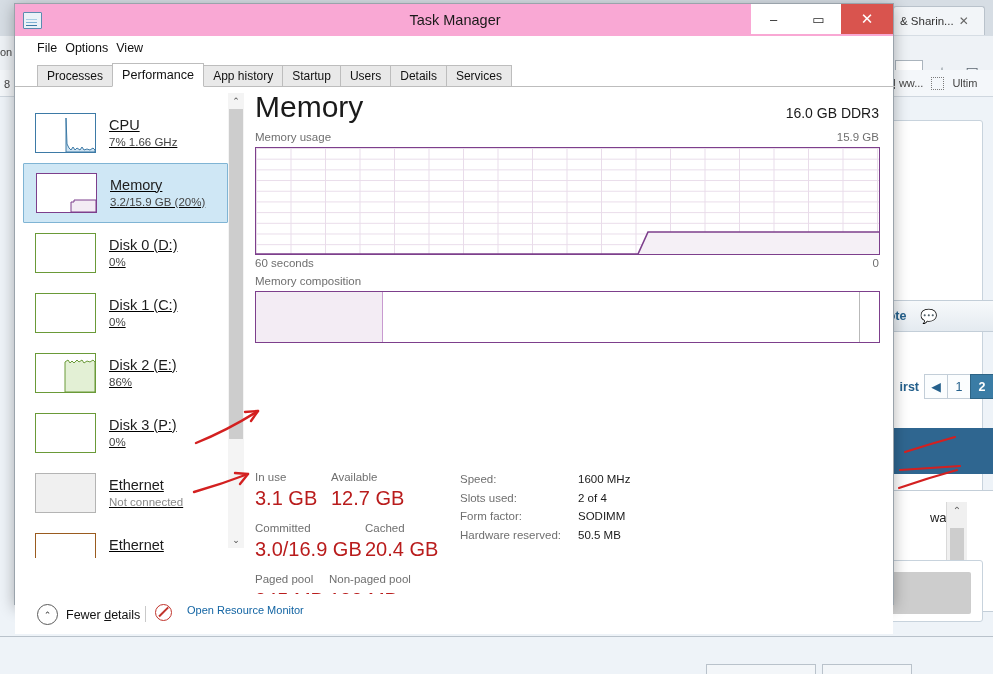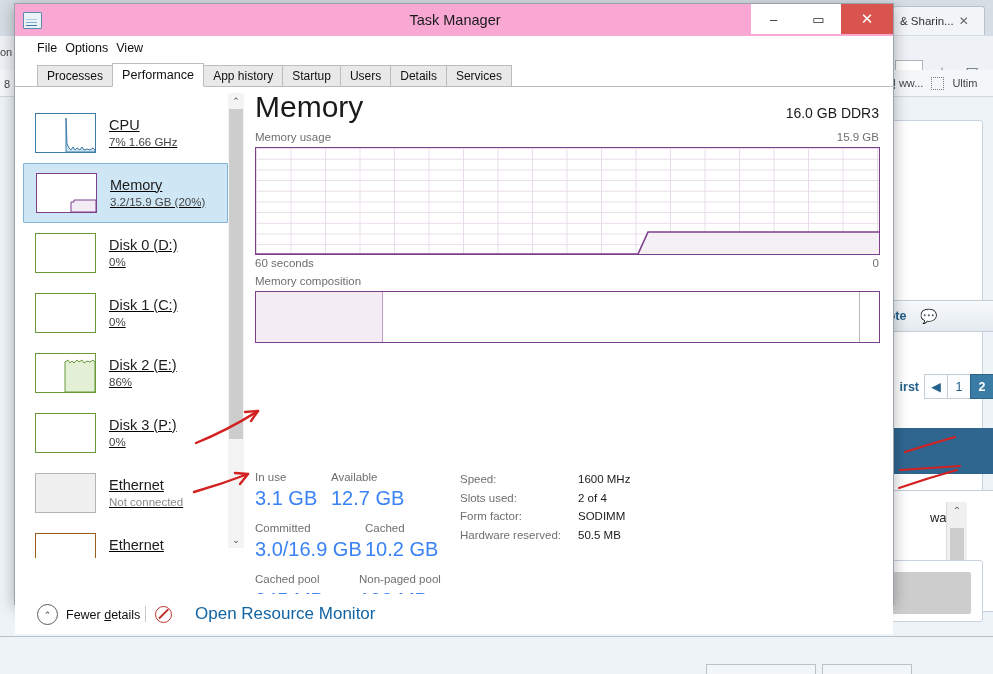--- a/index.html
+++ b/index.html
@@ -110,32 +110,32 @@
   .axrow{position:relative;height:18px;font-size:11.5px;color:#6f6f6f;padding-top:2px;}
   .axrow .r{position:absolute;right:1px;top:2px;}
 
   .comp{position:relative;height:52px;border:1px solid #7d3f8c;box-sizing:border-box;background:#fff;}
   .comp .inuse{position:absolute;left:0;top:0;bottom:0;width:20.4%;background:#f3ecf4;border-right:1px solid #c89ad0;box-sizing:border-box;}
   .comp .div2{position:absolute;top:0;bottom:0;left:96.8%;width:1px;background:#b9b9b9;}
 
   .stats{position:absolute;left:240px;top:383px;width:625px;}
   .scol{position:absolute;}
   .slab{font-size:11.5px;color:#6f6f6f;line-height:15px;}
-  .sval{font-size:20px;color:#3b82f6;line-height:27px;}
+  .sval{font-size:20px;color:#b91c1c;line-height:27px;}
   .info{position:absolute;left:205px;top:0;}
   .irow{display:flex;font-size:11.5px;line-height:18.5px;}
   .irow .k{width:118px;color:#6f6f6f;}
   .irow .v{color:#1a1a1a;}
 
   
   .footer{position:relative;height:40px;border-top:0;background:#fff;}
   .fewer{position:absolute;left:22px;top:10px;display:flex;align-items:center;gap:8px;font-size:12.5px;color:#111;}
   .circ{width:19px;height:19px;border-radius:50%;border:1px solid #5b5b5b;display:flex;align-items:center;justify-content:center;font-size:9px;color:#333;}
   .fsep{position:absolute;left:130px;top:12px;width:1px;height:16px;background:#c9c9c9;}
-  .rmon{position:absolute;left:140px;top:10px;display:flex;align-items:center;gap:23px;font-size:17px;color:#1264a3;}
+  .rmon{position:absolute;left:140px;top:10px;display:flex;align-items:flex-start;gap:15px;font-size:11px;color:#1264a3;}
   .rm-ico{width:15px;height:15px;border-radius:50%;border:1.6px solid #c1342c;position:relative;background:#fff;}
   .rm-ico:after{content:"";position:absolute;left:1px;top:6px;width:13px;height:1.6px;background:#c1342c;transform:rotate(-45deg);}
   .ul{text-decoration:underline;}
 
   
   #annot{position:absolute;left:0;top:0;width:993px;height:674px;pointer-events:none;}
 </style>
 </head>
 <body>
 
@@ -352,28 +352,28 @@
         <div class="slab">Available</div>
         <div class="sval">12.7 GB</div>
       </div>
 
       <div class="scol" style="left:0;top:51px;">
         <div class="slab">Committed</div>
         <div class="sval">3.0/16.9 GB</div>
       </div>
       <div class="scol" style="left:110px;top:51px;">
         <div class="slab">Cached</div>
-        <div class="sval">10.2 GB</div>
+        <div class="sval">20.4 GB</div>
       </div>
 
       <div class="scol" style="left:0;top:102px;">
-        <div class="slab">Cached pool</div>
+        <div class="slab">Paged pool</div>
         <div class="sval">345 MB</div>
       </div>
-      <div class="scol" style="left:104px;top:102px;">
+      <div class="scol" style="left:74px;top:102px;">
         <div class="slab">Non-paged pool</div>
         <div class="sval">132 MB</div>
       </div>
 
       <div class="info">
         <div class="irow">
           <span class="k">Speed:</span>
           <span class="v">1600 MHz</span>
         </div>
         <div class="irow">

